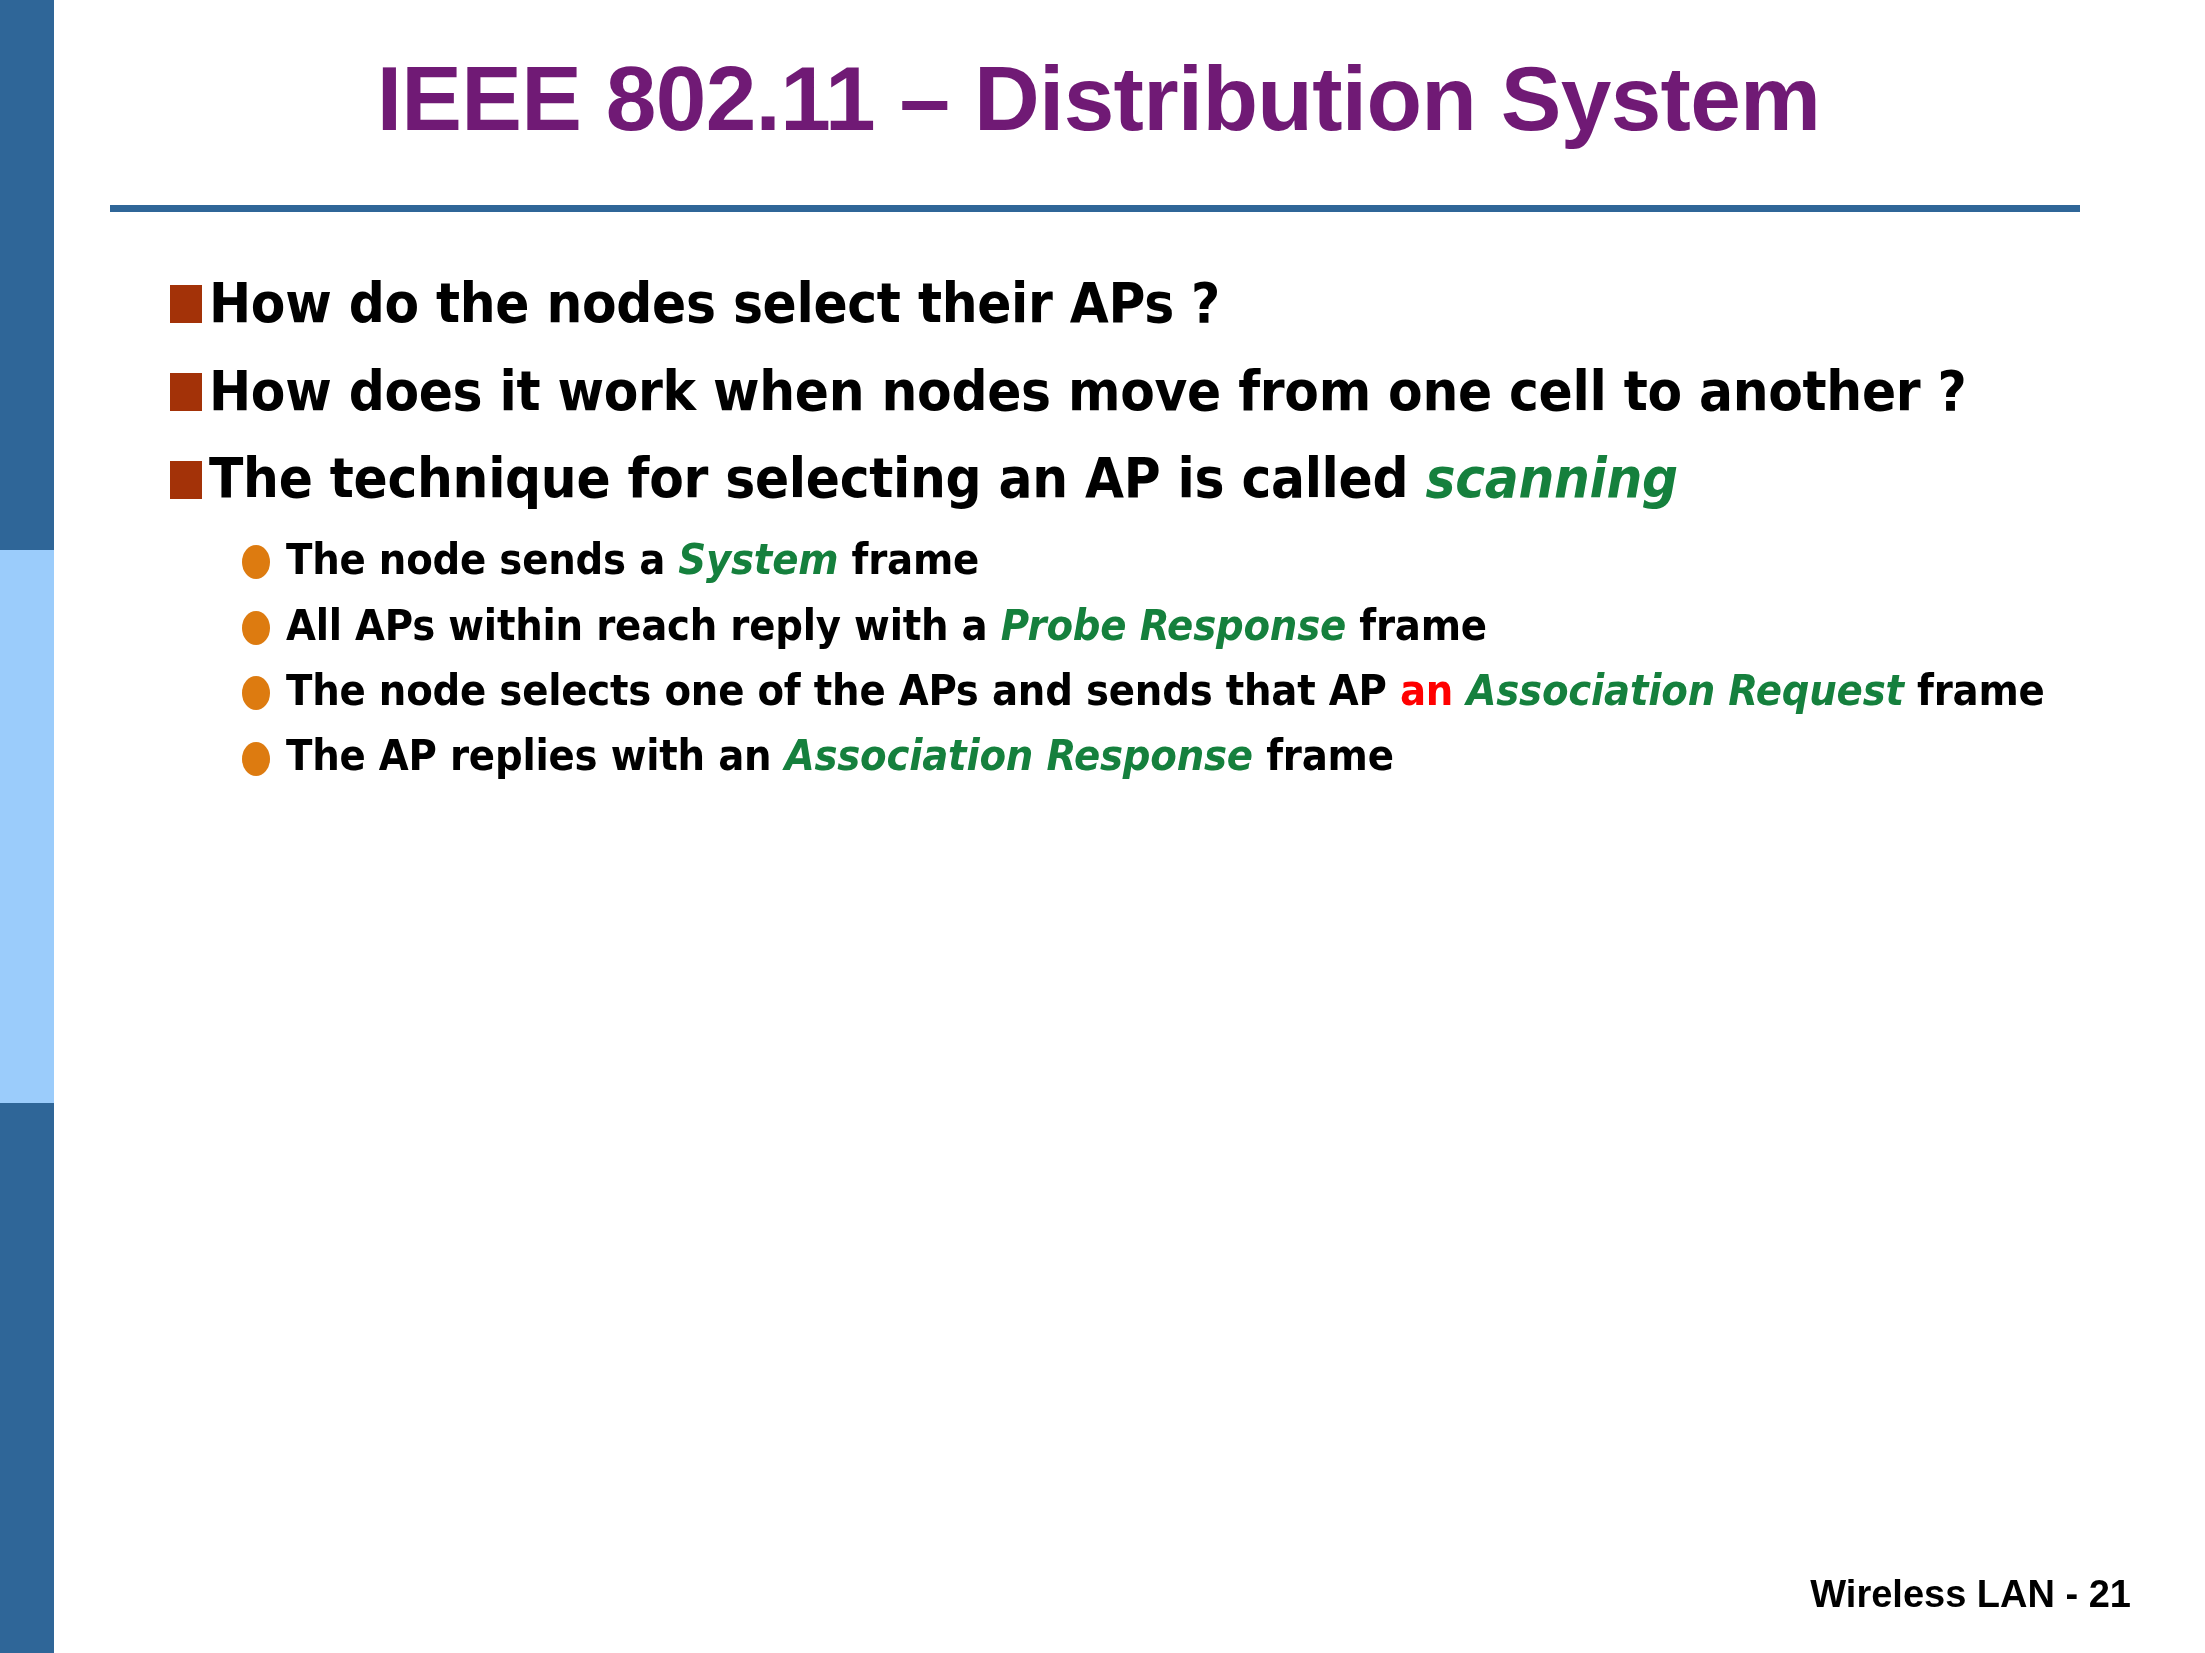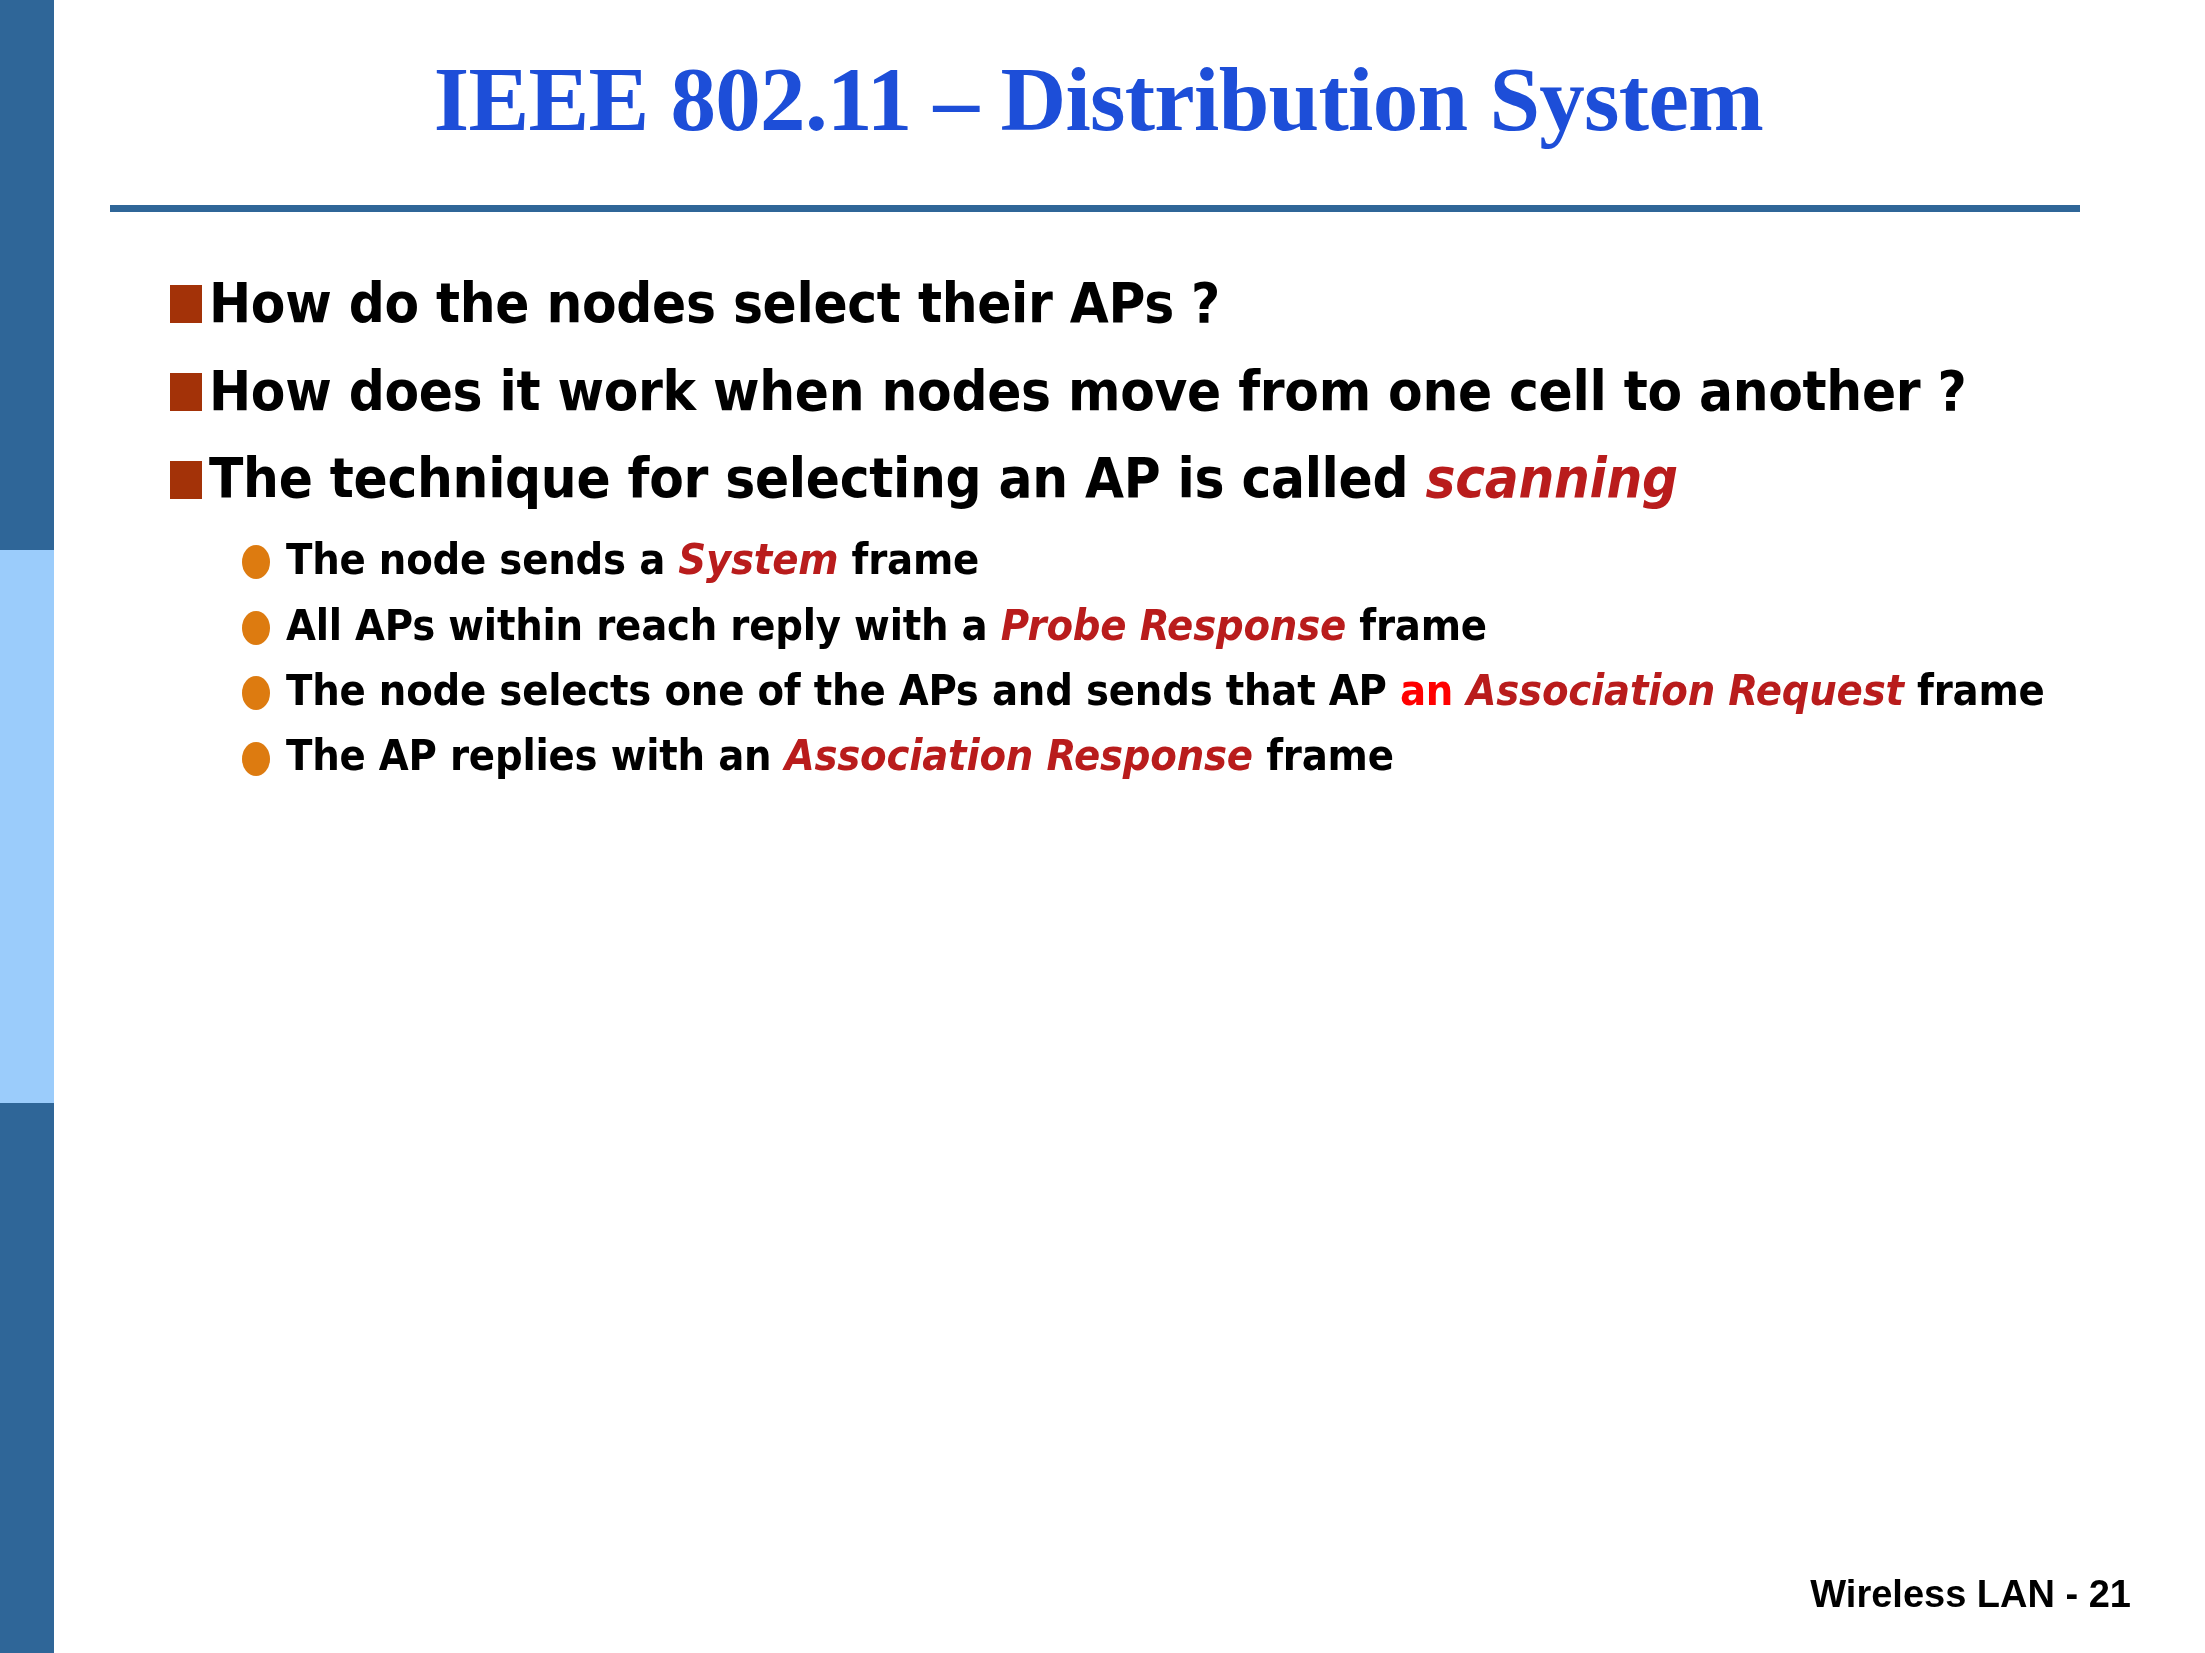--- a/index.html
+++ b/index.html
@@ -32,25 +32,25 @@
   
   #title {
     position: absolute;
     left: 110px;
     top: 29px;
     width: 1977px;
     height: 140px;
     display: flex;
     align-items: center;
     justify-content: center;
-    font-family: Liberation Serif, serif;
+    font-family: Liberation Sans, sans-serif;
     font-weight: bold;
     font-size: 91px;
     letter-spacing: -0.7px;
-    color: #1d4ed8;
+    color: #701a75;
     white-space: nowrap;
   }
 
   #title-rule {
     position: absolute;
     left: 110px;
     top: 205px;
     width: 1970px;
     height: 6.6px;
     background: #2F6698;
@@ -103,21 +103,21 @@
     left: 132px;
     top: 10.3px;
     width: 28px;
     height: 34px;
     border-radius: 50%;
     background: #DD7B10;
   }
 
   
   .red      { color: #FF0000; }
-  .red-i    { color: #b91c1c; font-style: italic; }
+  .red-i    { color: #15803d; font-style: italic; }
   .blk      { color: #000000; font-style: normal; }
 
   
   #footer {
     position: absolute;
     right: 74px;
     bottom: 38px;
     font-family: "Liberation Sans", sans-serif;
     font-weight: bold;
     font-size: 38px;

